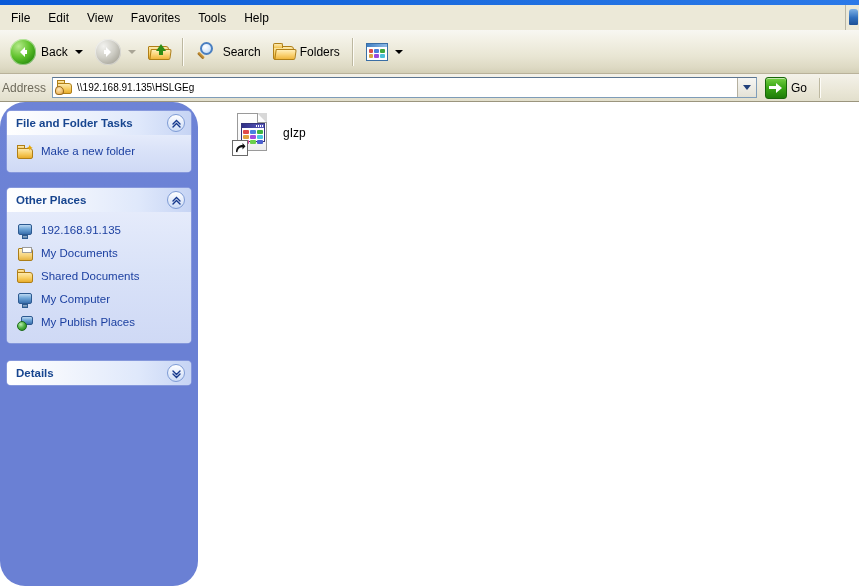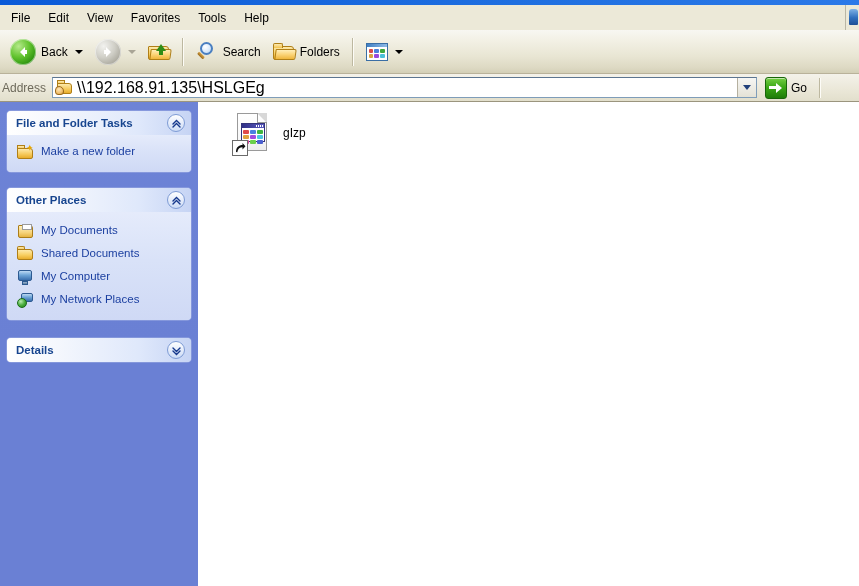--- a/index.html
+++ b/index.html
@@ -155,21 +155,21 @@
     height: 21px;
     background: #ffffff;
     border: 1px solid #7f9db9;
     border-top-color: #5c7590;
     box-sizing: border-box;
     display: flex;
     align-items: center;
     position: relative;
   }
   .addr-text {
-    font-size: 16px;
+    font-size: 10px;
     color: #000;
     margin-left: 4px;
     white-space: nowrap;
     overflow: hidden;
   }
   .addr-drop {
     position: absolute;
     right: 0; top: 0;
     width: 18px; height: 19px;
     background: linear-gradient(to bottom, #f6f6f4 0%, #e4e2d6 100%);
@@ -236,20 +236,21 @@
     width: 859px;
     height: 484px;
   }
   .sidebar {
     position: absolute;
     top: 0; left: 0;
     width: 198px;
     height: 484px;
     background: linear-gradient(to bottom, #6d83d6 0%, #6a80d4 50%, #6a80d4 100%);
     overflow: hidden;
+    border-radius: 25px;
   }
   .panel {
     margin: 9px 7px 0 7px;
     border-radius: 4px;
     overflow: hidden;
     background: #d6dff7;
     box-shadow: 0 0 0 1px rgba(255,255,255,.18);
   }
   .panel-header {
     height: 24px;
@@ -819,20 +820,27 @@
         <div class="panel-header">
           <span class="panel-title">Other Places</span>
           <span class="chev">
             <svg width="11" height="11" viewBox="0 0 11 11">
               <path d="M2 6 L5.5 2.6 L9 6" stroke="#15388c" stroke-width="1.4" fill="none" stroke-linecap="round"></path>
               <path d="M2 9 L5.5 5.6 L9 9" stroke="#15388c" stroke-width="1.4" fill="none" stroke-linecap="round"></path>
             </svg>
           </span>
         </div>
         <div class="panel-body" style="padding-top:8px;">
+          <div class="side-row">
+            <span class="side-icon">
+              <span class="ic-monitor"></span>
+                <span class="ic-monitor-stand"></span>
+            </span>
+            <span class="side-text">192.168.91.135</span>
+          </div>
           <div class="side-row">
             <span class="side-icon">
               <span class="ic-docs"></span>
             </span>
             <span class="side-text">My Documents</span>
           </div>
           <div class="side-row">
             <span class="side-icon">
               <span class="folder" style="width:17px;height:15px;">
                 <span class="tab" style="width:8px;height:4px;"></span>
@@ -848,21 +856,21 @@
             </span>
             <span class="side-text">My Computer</span>
           </div>
           <div class="side-row">
             <span class="side-icon">
               <span class="ic-net">
                   <span class="m1"></span>
                   <span class="globe"></span>
                 </span>
             </span>
-            <span class="side-text">My Network Places</span>
+            <span class="side-text">My Publish Places</span>
           </div>
         </div>
       </div>
 
       <div class="panel" style="margin-top:18px;">
         <div class="panel-header">
           <span class="panel-title">Details</span>
           <span class="chev">
             <svg width="11" height="11" viewBox="0 0 11 11">
               <path d="M2 3 L5.5 6.4 L9 3" stroke="#15388c" stroke-width="1.4" fill="none" stroke-linecap="round"></path>

